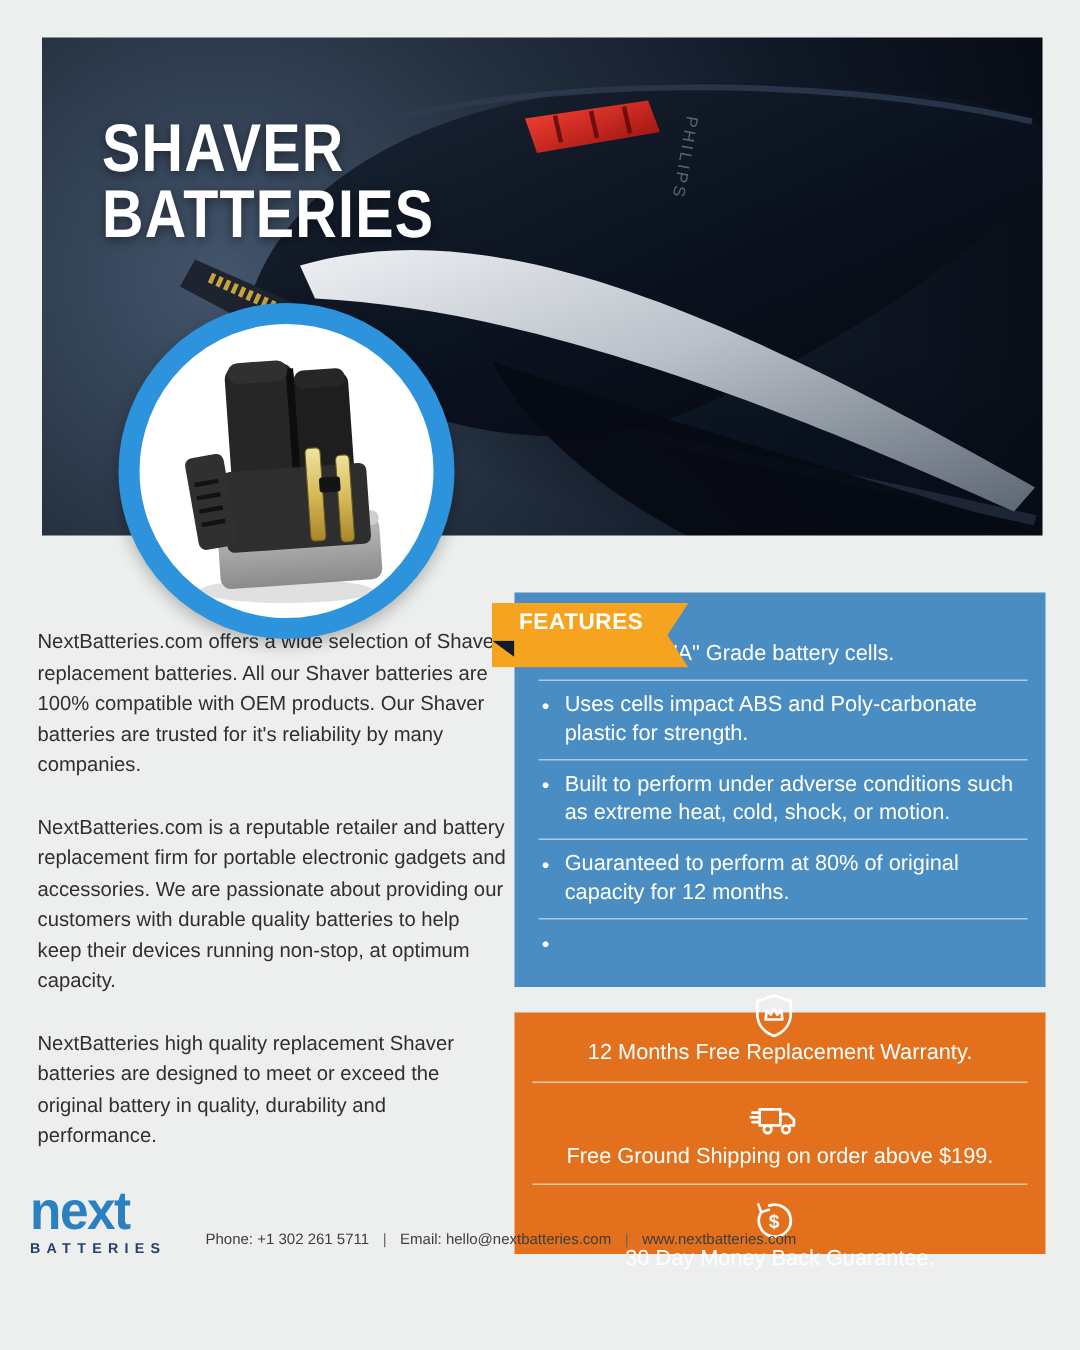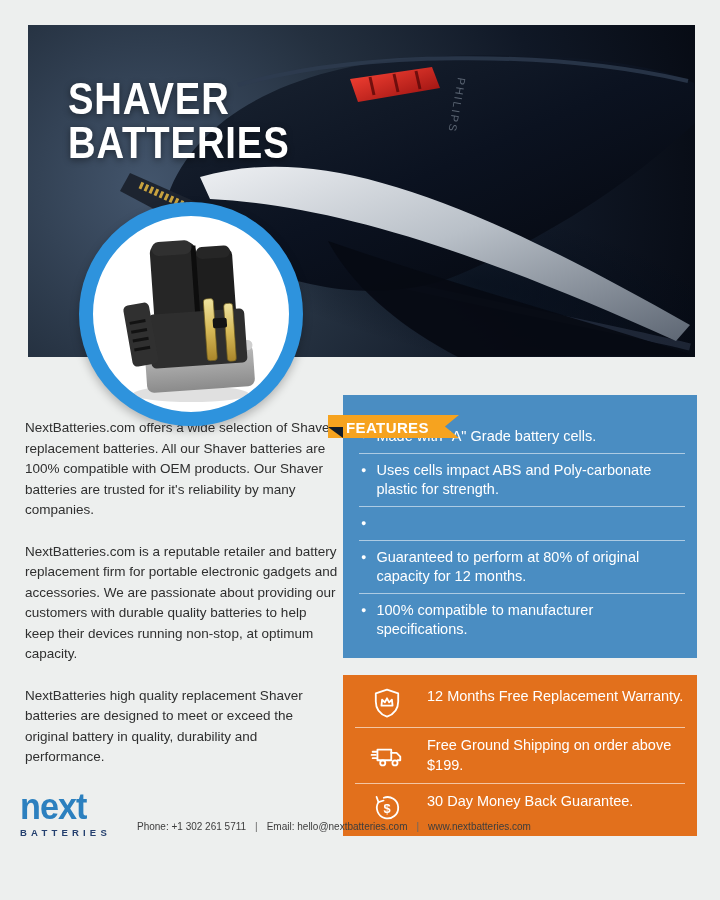--- a/index.html
+++ b/index.html
@@ -19,35 +19,35 @@
         border:14px solid var(--badge-ring,#2e93dd);background:#fff;overflow:hidden;z-index:5;
         box-shadow:0 4px 10px rgba(0,0,0,.25);}
 
   
   .intro-col{position:absolute;left:25px;top:418px;width:314px;color:#2f2f2f;font-size:13.5px;line-height:20.5px;}
   .intro-col p{margin:0 0 21px 0;}
 
   
   .features-panel{position:absolute;left:343px;top:395px;width:354px;height:263px;
         background:var(--features-panel-bg,#4a8dc2);box-sizing:border-box;}
-  .features-ribbon{position:absolute;left:-15px;top:20px;height:23px;line-height:26px;
+  .features-ribbon{position:absolute;left:-15px;top:7px;height:43px;line-height:26px;
         background:var(--ribbon-bg,#f6a31f);color:#fff;font-size:15px;font-weight:bold;letter-spacing:.4px;
         padding:0 30px 0 18px;clip-path:polygon(0 0,100% 0,calc(100% - 14px) 50%,100% 100%,0 100%);}
   .ribbon-fold{position:absolute;left:-15px;top:32px;width:15px;height:11px;background:#121c29;
         clip-path:polygon(0 0,100% 0,100% 100%);}
   .features-list{list-style:none;margin:0;padding:32px 12px 0 16px;color:#fff;}
   .features-list li{display:flex;font-size:14.5px;line-height:19px;}
   .features-list li + li{border-top:1px solid rgba(255,255,255,.55);margin-top:7px;padding-top:7px;}
   .features-list .dot{font-size:9px;line-height:19px;margin:0 10px 0 2px;}
 
   
   .guarantee-panel{position:absolute;left:343px;top:675px;width:354px;height:161px;
         background:var(--guarantee-panel-bg,#e2701c);box-sizing:border-box;
         display:flex;flex-direction:column;justify-content:center;padding:6px 12px;color:#fff;}
-  .g-row{display:flex;padding:8px 0;}
+  .g-row{display:flex;align-items:center;padding:8px 0;flex-direction:column;}
   .g-row + .g-row{border-top:1px solid rgba(255,255,255,.6);}
   .g-icon{width:36px;margin:0 22px 0 14px;flex:0 0 auto;display:flex;align-items:center;justify-content:center;}
   .g-text{font-size:14.5px;line-height:19.5px;}
 
   
   .logo{position:absolute;left:20px;top:790px;}
   .logo-next{font-size:36px;line-height:34px;font-weight:bold;letter-spacing:-1px;
         color:var(--logo-blue,#2c80bf);transform:scaleX(.95);transform-origin:left top;}
   .logo-batteries{font-size:9.5px;font-weight:bold;letter-spacing:4.2px;color:var(--logo-navy,#25406f);margin-top:3px;}
   .contact{position:absolute;left:137px;top:821px;font-size:10px;color:#3d3d3d;white-space:nowrap;}
@@ -155,28 +155,28 @@
       <li>
           <span class="dot">●</span>
           <span>Made with "A" Grade battery cells.</span>
         </li>
       <li>
           <span class="dot">●</span>
           <span>Uses cells impact ABS and Poly-carbonate plastic for strength.</span>
         </li>
       <li>
           <span class="dot">●</span>
+          <span>Built to perform under adverse conditions such as extreme heat, cold, shock, or motion.</span>
         </li>
       <li>
           <span class="dot">●</span>
           <span>Guaranteed to perform at 80% of original capacity for 12 months.</span>
         </li>
       <li>
           <span class="dot">●</span>
-          <span>100% compatible to manufacturer specifications.</span>
         </li>
     </ul>
   </div>
 
   <div class="guarantee-panel">
     <div class="g-row">
       <span class="g-icon">
         <svg width="32" height="32" viewBox="0 0 30 30" fill="none" stroke="#fff" stroke-width="1.7" stroke-linejoin="round" stroke-linecap="round">
           <path d="M15 2.5 L25.5 6 V13.5 C25.5 20.8 21 25.6 15 27.8 C9 25.6 4.5 20.8 4.5 13.5 V6 Z"></path>
           <path d="M9.8 17.5 L10.4 11.8 L13 14.4 L15 10.6 L17 14.4 L19.6 11.8 L20.2 17.5 Z"></path>

